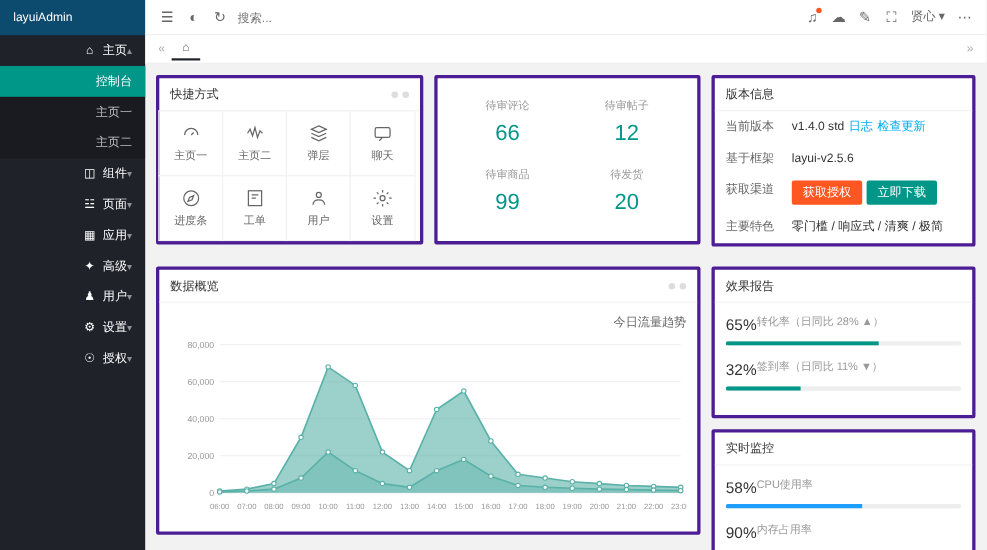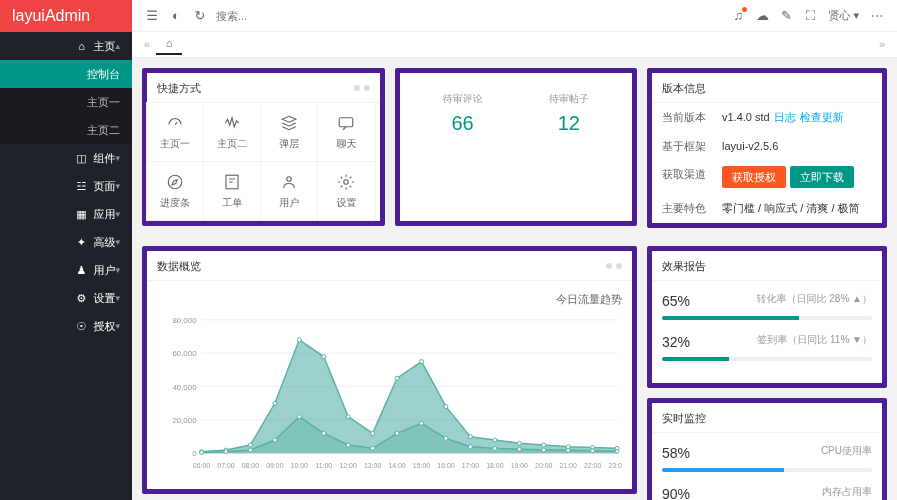--- a/index.html
+++ b/index.html
@@ -1,19 +1,19 @@
 <!DOCTYPE html>
 <html><head>
 <meta charset="utf-8">
 <style>
 *{box-sizing:border-box;margin:0;padding:0}
 body{font:12px/1.5 "Helvetica Neue",Arial,sans-serif;background:#f2f2f2;color:#333;width:897px;height:500px;overflow:hidden}
 .layout{display:flex;height:500px}
 .sidebar{width:132px;background:#20222a;color:#fff;flex-shrink:0}
-.logo{height:32px;line-height:32px;padding-left:12px;font-size:16px;color:#fff;background:#ef4444}
+.logo{height:32px;line-height:32px;padding-left:12px;font-size:11px;color:#fff;background:#0c4a6e}
 .menu{list-style:none}
 .menu-item{height:28px;line-height:28px;padding:0 12px;color:rgba(255,255,255,.7);display:flex;align-items:center;justify-content:flex-end;cursor:pointer;font-size:11px}
 .menu-item.lv1{color:#fff}
 .menu-item.active{background:#009688;color:#fff}
 .menu-item .ico{width:12px;display:inline-block;margin-right:6px;text-align:center}
 .menu-item .chev{font-size:9px;color:rgba(255,255,255,.5)}
 .sub{background:rgba(0,0,0,.2)}
 .sub .menu-item{padding-left:38px}
 .main{flex:1;display:flex;flex-direction:column;overflow:hidden}
 .header{height:32px;background:#fff;display:flex;align-items:center;border-bottom:1px solid #eee;padding:0 8px}
@@ -23,21 +23,21 @@
 .hsearch input{border:none;outline:none;font-size:11px;color:#999;width:120px}
 .hspacer{flex:1}
 .huser{color:#666;font-size:11px;padding:0 6px;cursor:pointer}
 .tabs{height:26px;background:#fff;border-bottom:1px solid #eee;display:flex;align-items:center;padding:0 6px}
 .tabs .navbtn{width:18px;text-align:center;color:#aaa;cursor:pointer;font-size:11px}
 .tabs .tab{width:26px;height:20px;display:flex;align-items:center;justify-content:center;color:#666;border-bottom:2px solid #20222a;font-size:11px}
 .body{flex:1;overflow-y:auto;padding:10px}
 .row{display:flex;gap:10px;margin-bottom:10px}
 .col-l{flex:1;min-width:0}
 .col-r{width:240px;flex-shrink:0}
-.card{background:#fff;border:5px solid #4c1d95;border-radius:2px}
+.card{background:#fff;border:3px solid #4c1d95;border-radius:2px}
 .card-hd{height:30px;line-height:30px;padding:0 10px;border-bottom:1px solid #f2f2f2;display:flex;justify-content:space-between;align-items:center;font-size:11px;color:#333}
 .dots{display:flex;gap:4px}
 .dot{width:6px;height:6px;border-radius:50%;background:#ddd}
 .card-bd{padding:10px}
 .quick{display:flex;flex-wrap:wrap}
 .quick a{width:25%;height:60px;display:flex;flex-direction:column;align-items:center;justify-content:center;color:#666;border:1px solid #f2f2f2;margin:-1px 0 0 -1px;font-size:10px}
 .quick a svg,.quick a .qico{width:18px;height:18px;margin-bottom:4px}
 .pending{display:flex;flex-wrap:wrap}
 .pending .pitem{width:50%;text-align:center;padding:8px 0}
 .pending .plabel{font-size:10px;color:#999}
@@ -45,21 +45,21 @@
 .ver-row{display:flex;padding:6px 10px;font-size:11px}
 .ver-row .vl{width:60px;color:#666}
 .ver-row .vv{color:#333}
 .ver-row a{color:#01aaed;margin-left:4px;cursor:pointer}
 .btn{display:inline-block;height:22px;line-height:22px;padding:0 10px;color:#fff;border-radius:2px;font-size:11px;margin-right:4px;cursor:pointer}
 .btn.orange{background:#ff5722}
 .btn.teal{background:#009688}
 .chart-title{text-align:right;font-size:11px;color:#666;margin-bottom:6px}
 .chart{width:100%;height:160px}
 .prog{margin-bottom:12px}
-.prog-top{display:flex;justify-content:space-between;font-size:11px;margin-bottom:4px}
+.prog-top{display:flex;justify-content:flex-start;font-size:11px;margin-bottom:4px}
 .prog-top .pv{font-size:14px;color:#333}
 .prog-top .pl{color:#999;font-size:10px}
 .prog-bar{height:4px;background:#eee;border-radius:2px;overflow:hidden}
 .prog-fill{height:100%}
 </style>
 </head>
 <body>
 
 <div class="layout">
   <div class="sidebar">
@@ -216,20 +216,28 @@
             <div class="card" style="flex:1">
               <div class="card-bd">
                   <div class="pending" id="pending">
                     <div class="pitem">
                       <div class="plabel">待审评论</div>
                       <div class="pval">66</div>
                     </div>
                     <div class="pitem">
                       <div class="plabel">待审帖子</div>
                       <div class="pval">12</div>
+                    </div>
+                    <div class="pitem">
+                      <div class="plabel">待审商品</div>
+                      <div class="pval">99</div>
+                    </div>
+                    <div class="pitem">
+                      <div class="plabel">待发货</div>
+                      <div class="pval">20</div>
                     </div>
                   </div>
                 </div>
             </div>
           </div>
         </div>
         <div class="col-r">
           <div class="card">
             <div class="card-hd">
                 <span>版本信息</span>

